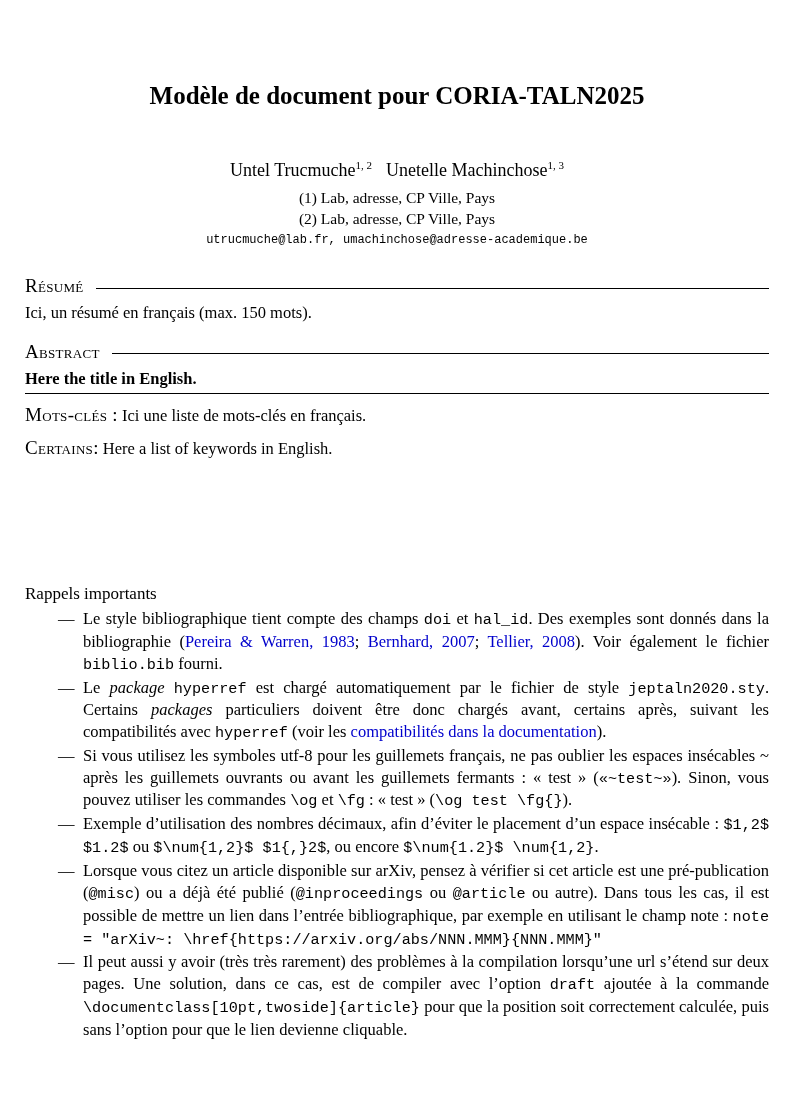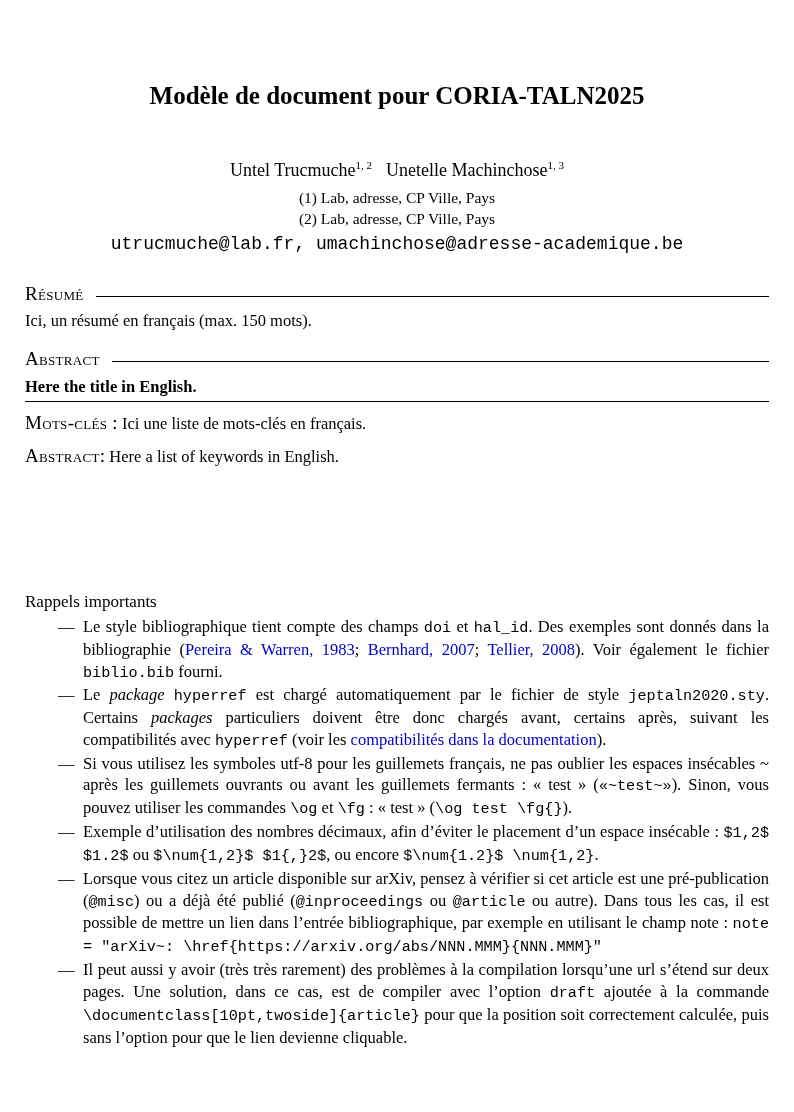--- a/index.html
+++ b/index.html
@@ -8,21 +8,21 @@
     width: 794px; height: 1112px; margin: 0 auto; background: #fff;
     font-family: "Liberation Serif", serif; font-size: 16.5px; line-height: 1.3;
     color: #000; padding: 80px 25px 0 25px; overflow: hidden; position: relative;
   }
   
   .title { text-align: center; font-size: 25px; font-weight: bold; margin: 0 0 46px 0; }
   .authors { text-align: center; font-size: 18px; }
   .authors .author + .author { margin-left: 14px; }
   .authors sup { font-size: 11px; line-height: 0; }
   .affiliations { text-align: center; font-size: 15.5px; line-height: 21px; margin-top: 5px; }
-  .emails { text-align: center; font-family: "Liberation Mono", monospace; font-size: 18px; margin-top: 4px; white-space: nowrap; }
+  .emails { text-align: center; font-family: "Liberation Mono", monospace; font-size: 12px; margin-top: 4px; white-space: nowrap; }
   
   .front { margin-top: 26px; }
   .rule-row { display: flex; align-items: center; text-align: right; }
   .rule-row .hr { flex: 1; height: 1px; background: #000; margin-left: 12px; margin-top: 3px; }
   .sc { font-variant: small-caps; font-size: 19px; letter-spacing: 0.3px; }
   .front p { margin: 0; }
   .resume-text { margin-top: 3px !important; }
   .abstract-row { margin-top: 16px; }
   .abstract-title { font-weight: bold; margin-top: 4px !important; }
   .abstract-text { margin-top: 13px !important; }
@@ -72,21 +72,21 @@
       <span class="hr"></span>
     </div>
     <p class="abstract-title">Here the title in English.</p>
     <div class="full-hr"></div>
 
     <p class="kw-row">
       <span class="sc">Mots-clés :</span>
       <span>Ici une liste de mots-clés en français.</span>
     </p>
     <p class="kw-row">
-      <span class="sc">Abstract:</span>
+      <span class="sc">Certains:</span>
       <span>Here a list of keywords in English.</span>
     </p>
 
   </div>
 
   <h2 class="rappels-h">Rappels importants</h2>
 
   <ul class="dash-list">
     <li>
       <span class="dash">—</span>

